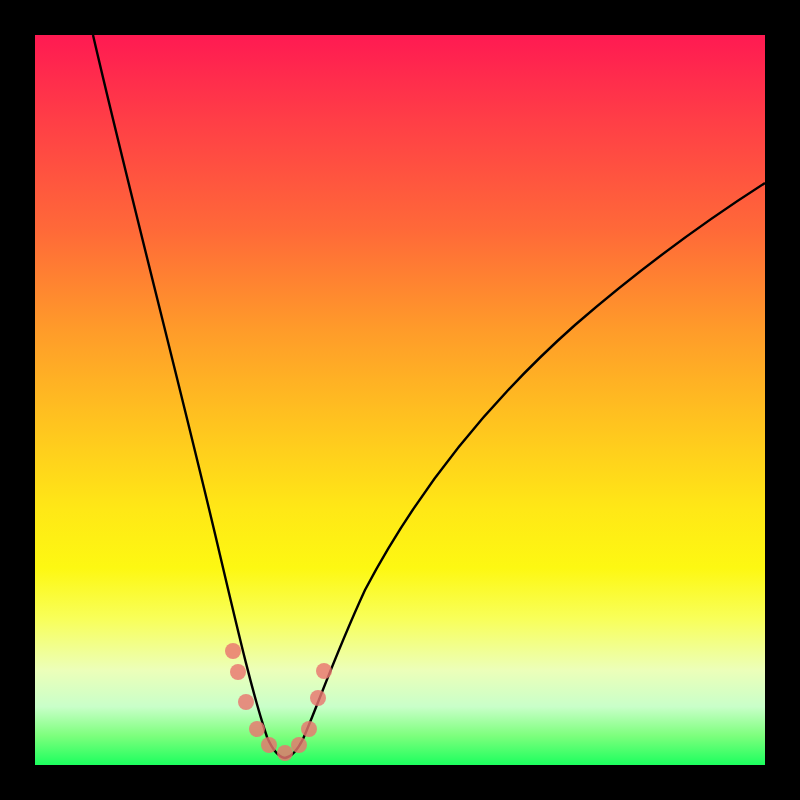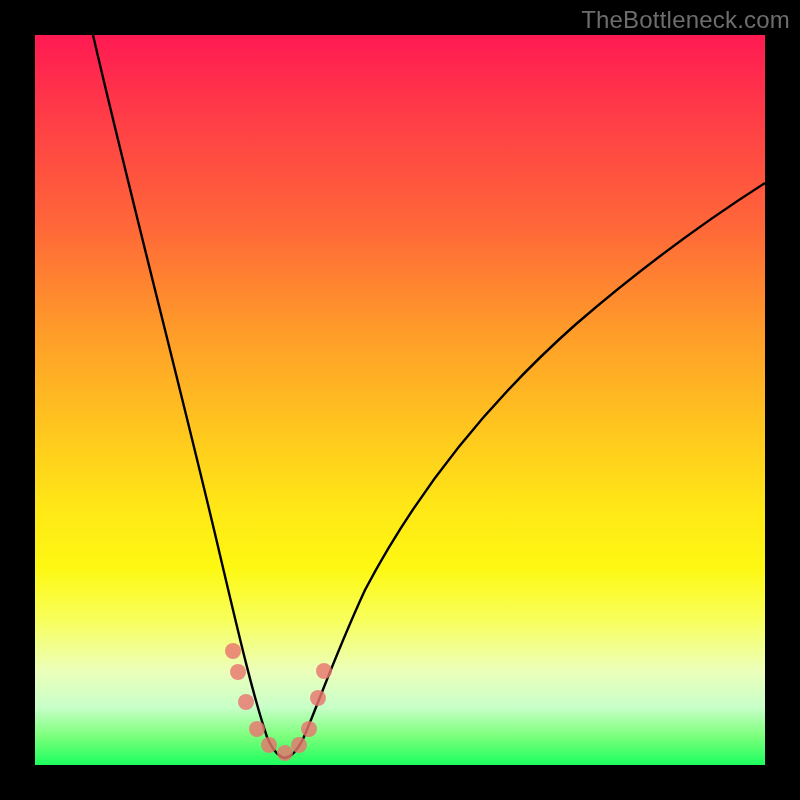--- a/index.html
+++ b/index.html
@@ -53,21 +53,20 @@
     top: 0;
     left: 0;
     width: 730px;
     height: 730px;
   }
 </style>
 </head>
 <body>
 
 <div class="frame">
-  <div class="watermark">TheBottleneck.com</div>
 
   <div class="plot">
     <svg class="curves" viewBox="0 0 730 730" preserveAspectRatio="none">
       <path d="M 58 0
                C 95 160, 150 370, 185 520
                C 205 605, 218 660, 232 702
                C 238 716, 244 722, 250 723" fill="none" stroke="#000" stroke-width="2.4"></path>
       <path d="M 250 723
                C 256 722, 262 716, 268 704
                C 282 672, 300 620, 330 555

